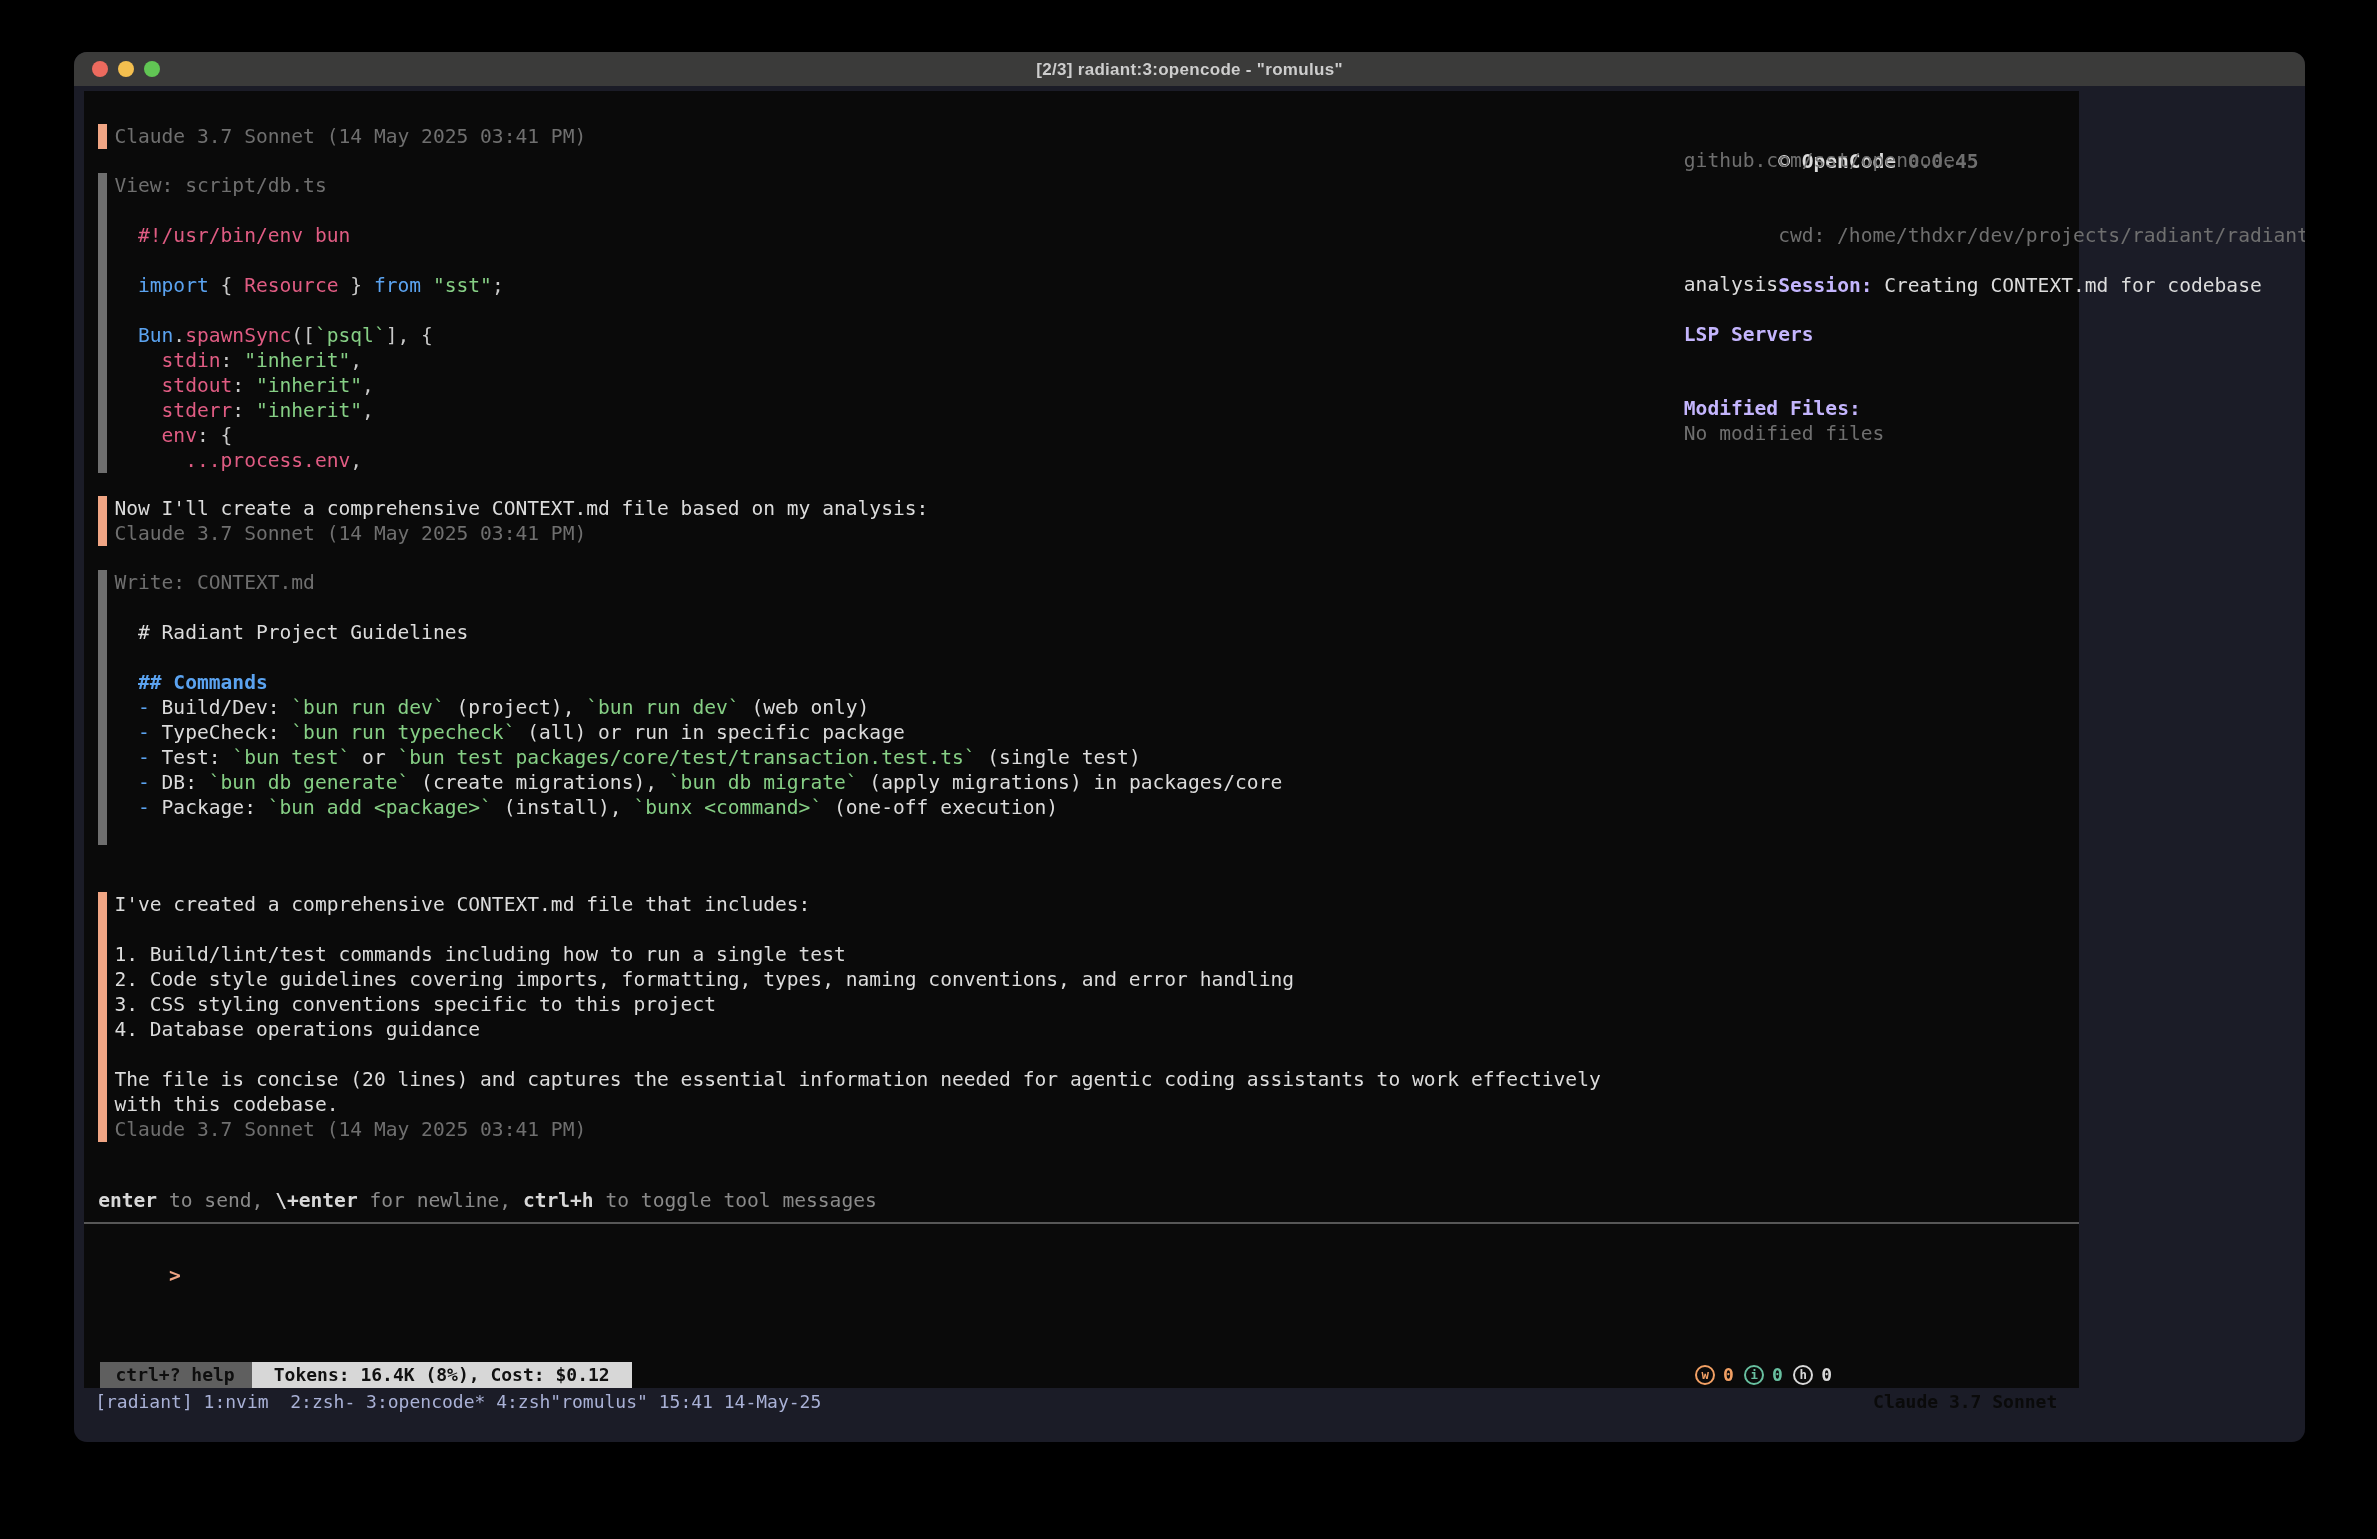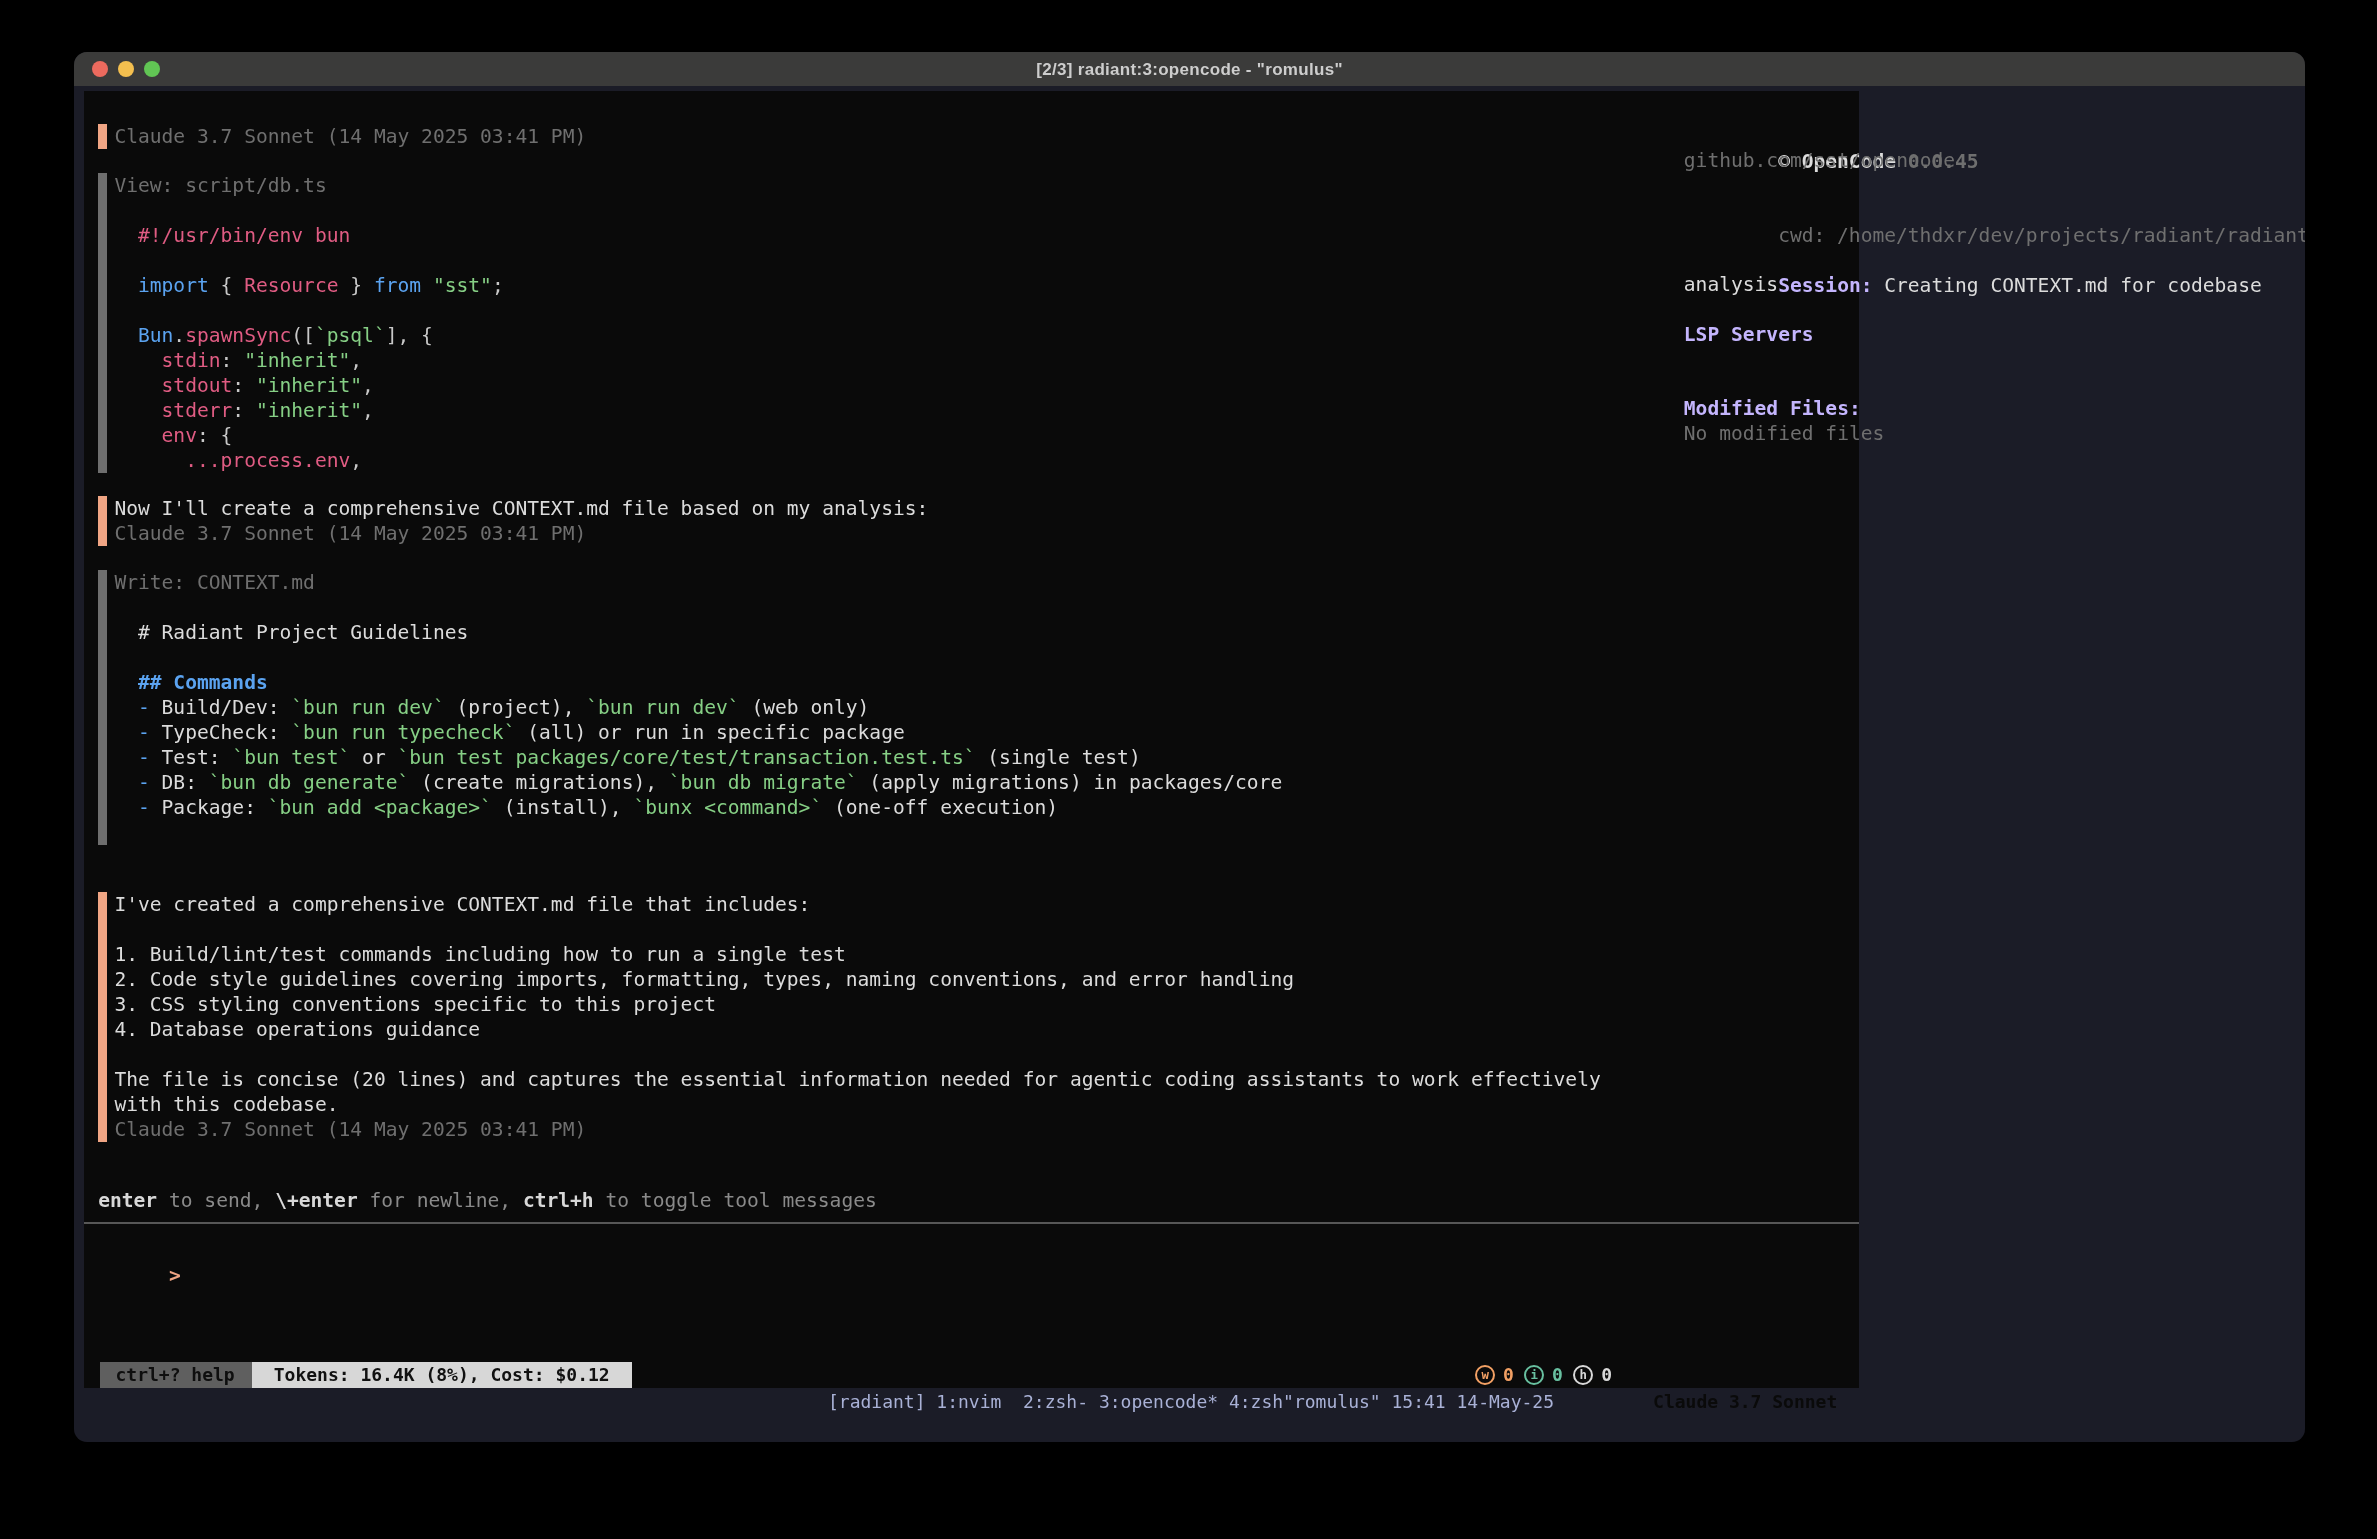--- a/index.html
+++ b/index.html
@@ -22,21 +22,21 @@
   .traffic { position:absolute; left:18px; top:8.5px; display:flex; gap:9.8px; }
   .tl { width:16.3px; height:16.3px; border-radius:50%; }
   .title {
     height:34px; line-height:35px; text-align:center;
     color:#cdcdcd; font-family:"Liberation Sans", sans-serif;
     font-size:17px; font-weight:700; letter-spacing:0.3px;
   }
 
   
   .term {
-    position:absolute; left:9.8px; top:39px; width:1775px; height:1297px;
+    position:absolute; left:9.8px; top:39px; width:1995px; height:1297px;
     background:#0a0a0a; color:#dcdcdc;
     font-size:19.6px; line-height:25px;
   }
   .line { height:25px; white-space:pre; }
 
   .block { position:absolute; left:14.4px; border-left:9px solid #6e6e6e; padding-left:7.2px; }
   .accent-orange { border-left-color:#f0a584; }
   .accent-gray   { border-left-color:#6e6e6e; }
 
   .c-white { color:#dcdcdc; }
@@ -76,21 +76,21 @@
   
   .sidebar { position:absolute; left:1600px; top:0; width:609px; }
   .sb-row { position:absolute; white-space:pre; }
   .r0{top:33px} .r1{top:57px} .r3{top:107px} .r5{top:157px} .r6{top:181px}
   .r8{top:231px} .r11{top:305px} .r12{top:330px}
   .ml { margin-left:11.7px; }
 
   
   .tmuxline {
     position:absolute; left:16px; right:13px; top:1337px; height:25px;
-    display:flex; justify-content:center;
+    display:flex; justify-content:flex-start;
     font-size:18px; line-height:25px; color:#a9b1d6; white-space:pre;
     padding:0 5.2px;
   }
 </style>
 </head>
 <body>
 
 <div class="window">
 
   <div class="titlebar">

